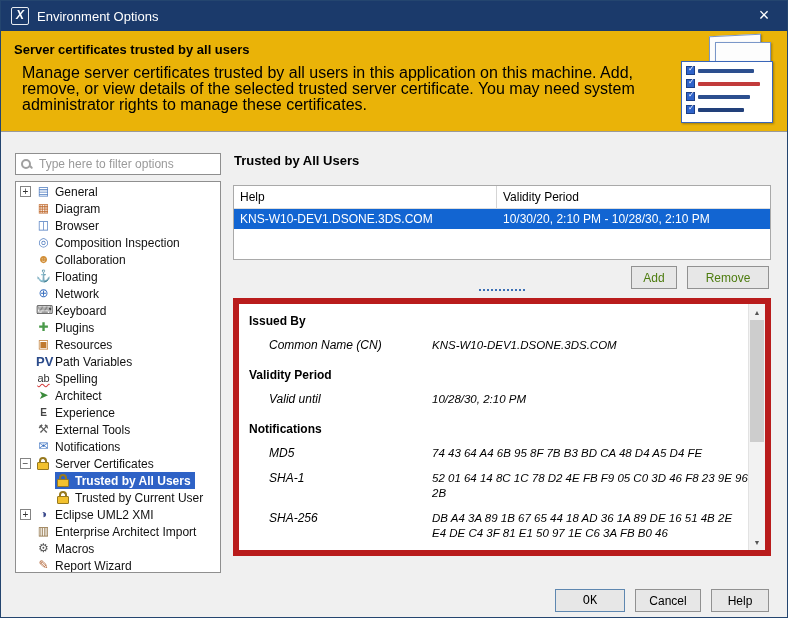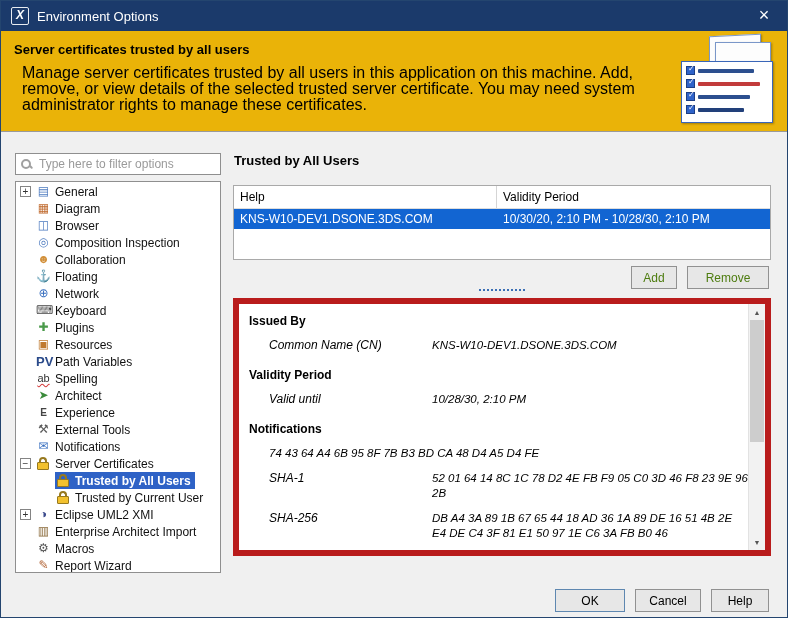--- a/index.html
+++ b/index.html
@@ -95,21 +95,21 @@
 
   .scrollbar{position:absolute;top:0;right:0;bottom:0;width:17px;background:#f2f2f2;border-left:1px solid #e2e2e2;box-sizing:border-box;}
   .sb-up,.sb-down{position:absolute;left:0;right:0;height:16px;text-align:center;color:#555;}
   .sb-up{top:0}.sb-down{bottom:0}
   .sb-up::after{content:"▲";font-size:7px;line-height:16px;}
   .sb-down::after{content:"▼";font-size:7px;line-height:16px;}
   .sb-thumb{position:absolute;left:1px;right:1px;top:16px;height:122px;background:#cdcdcd;}
 
   
   .footer-btn{position:absolute;top:588px;height:23px;background:#e7e7e7;border:1px solid #919191;font:12px "Liberation Sans",sans-serif;padding:0;}
-  .ok-btn{right:162px;width:70px;border-color:#5e87b0;}
+  .ok-btn{right:162px;width:70px;border-color:#5e87b0;font-family:Liberation Mono, monospace;}
   .cancel-btn{right:86px;width:66px;}
   .help-btn{right:18px;width:58px;}
 </style>
 </head>
 <body>
 
 <div class="window">
 
   <div class="titlebar">
     <span class="app-icon">X</span>
@@ -365,20 +365,21 @@
         <span class="d-label">Common Name (CN)</span>
         <span class="d-value">KNS-W10-DEV1.DSONE.3DS.COM</span>
       </div>
       <div class="d-section">Validity Period</div>
       <div class="d-row">
         <span class="d-label">Valid until</span>
         <span class="d-value">10/28/30, 2:10 PM</span>
       </div>
       <div class="d-section">Notifications</div>
       <div class="d-row">
+        <span class="d-label">MD5</span>
         <span class="d-value">74 43 64 A4 6B 95 8F 7B B3 BD CA 48 D4 A5 D4 FE</span>
       </div>
       <div class="d-row">
         <span class="d-label">SHA-1</span>
         <span class="d-value">52 01 64 14 8C 1C 78 D2 4E FB F9 05 C0 3D 46 F8 23 9E 96 2B</span>
       </div>
       <div class="d-row">
         <span class="d-label">SHA-256</span>
         <span class="d-value">DB A4 3A 89 1B 67 65 44 18 AD 36 1A 89 DE 16 51 4B 2E E4 DE C4 3F 81 E1 50 97 1E C6 3A FB B0 46</span>
       </div>

